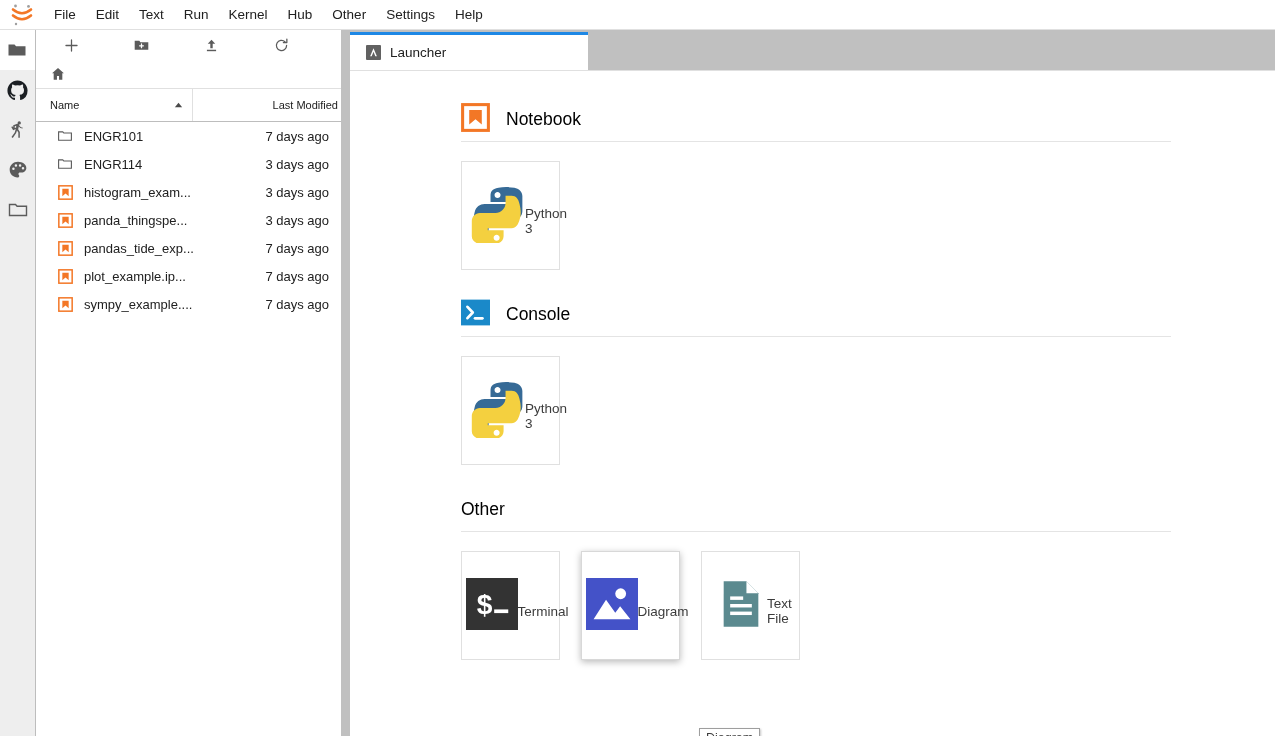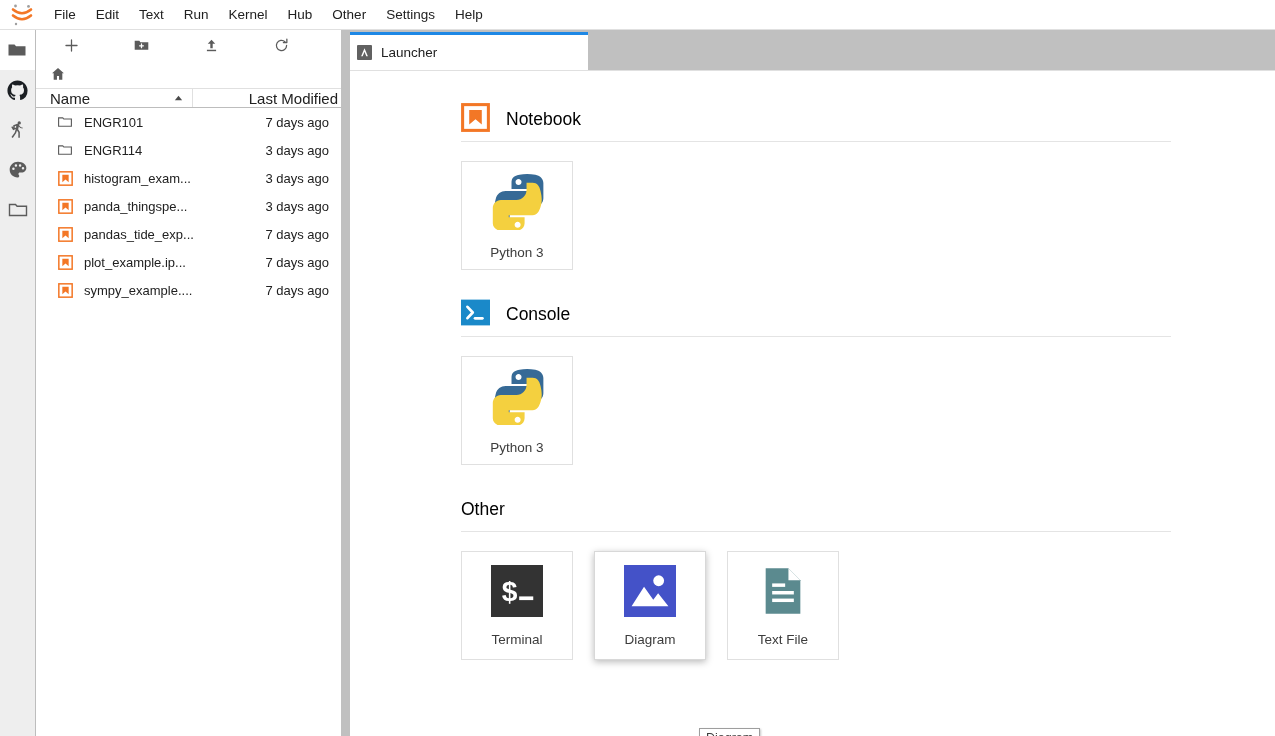--- a/index.html
+++ b/index.html
@@ -81,26 +81,26 @@
     cursor: pointer;
   }
   #fb-breadcrumb {
     height: 28px;
     display: flex; align-items: center;
     padding-left: 14px;
     box-sizing: border-box;
   }
   #fb-header {
     display: flex;
-    height: 20px;
+    height: 34px;
     border-top: 1px solid #e0e0e0;
     border-bottom: 1px solid #bdbdbd;
     box-sizing: border-box;
     align-items: center;
-    font-size: 15px;
+    font-size: 11px;
     color: #212121;
   }
   #fb-col-name {
     flex: 0 0 157px;
     display: flex; align-items: center; justify-content: space-between;
     padding: 0 8px 0 14px;
     box-sizing: border-box;
     border-right: 1px solid #e0e0e0;
     height: 100%;
     cursor: pointer;
@@ -168,21 +168,21 @@
     position: relative;
   }
   #tab-launcher {
     width: 238px;
     height: 38px;
     background: #ffffff;
     border-top: 3px solid #1e88e5;
     box-sizing: border-box;
     display: flex;
     align-items: center;
-    padding-left: 7px;
+    padding-left: 16px;
     cursor: pointer;
   }
   .tab-title {
     font-size: 13.5px;
     color: #212121;
     margin-left: 9px;
   }
   #tab-underline {
     height: 1px;
     background: #e0e0e0;
@@ -214,32 +214,33 @@
   .section-rule {
     height: 1px;
     background: #e4e4e4;
     width: 710px;
   }
   .card-row {
     display: flex;
     padding-top: 19px;
   }
   .launch-card {
-    width: 112px;
+    width: 99px;
     height: 109px;
     background: #ffffff;
     border: 1px solid #e0e0e0;
     box-sizing: border-box;
     margin-right: 21px;
     display: flex;
-    flex-direction: column;
+    flex-direction: row;
     align-items: center;
     justify-content: center;
     cursor: pointer;
     position: relative;
+    padding-left: 13px;
   }
   .launch-card.hovered {
     border: 1px solid #d8d8d8;
     box-shadow: 0 2px 7px rgba(0,0,0,0.28);
     z-index: 5;
   }
   .card-label {
     font-size: 13.5px;
     color: #3c3c3c;
     margin-top: 11px;

